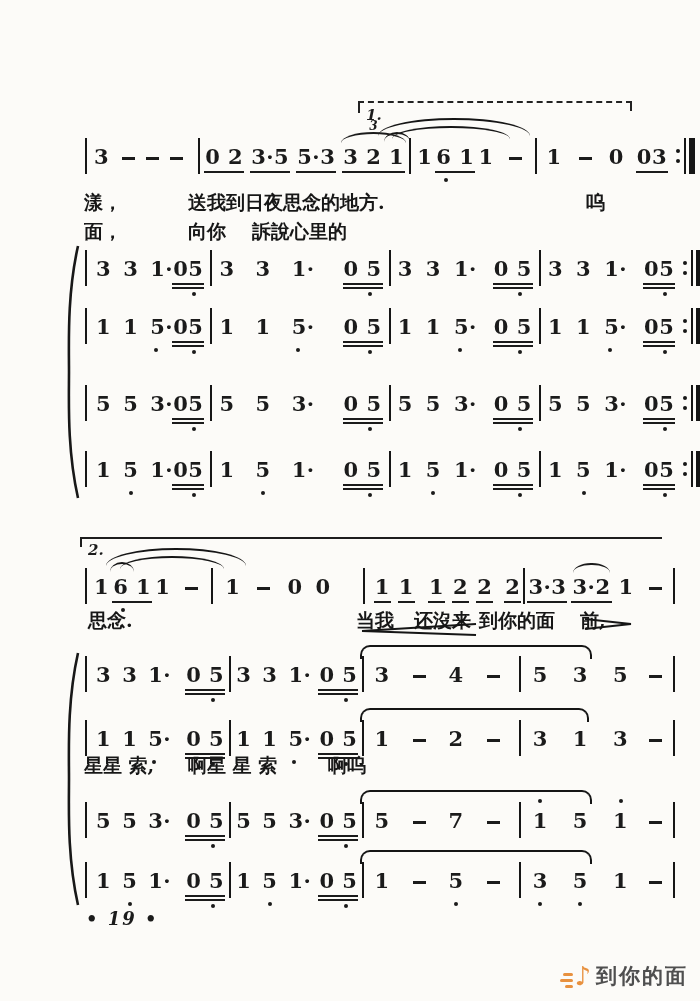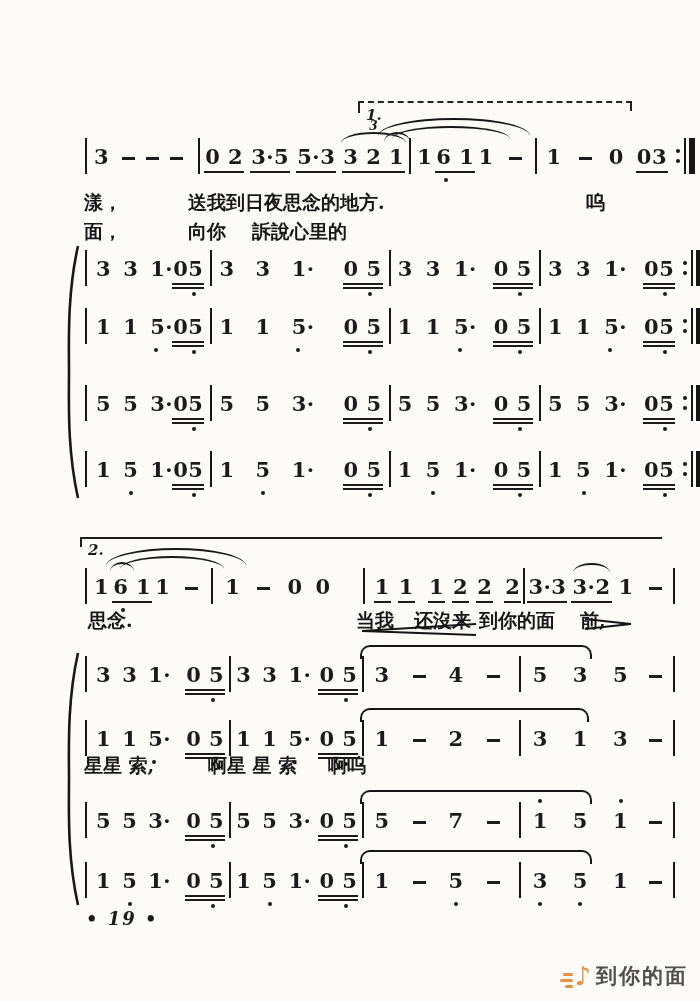--- a/index.html
+++ b/index.html
@@ -513,21 +513,21 @@
       <span class="note">1</span>
       <span class="sp" style="width: 25px;"></span>
       <span class="note">3</span>
       <span class="sp" style="width: 21px;"></span>
       <span class="dash"></span>
       <span class="sp" style="width: 11px;"></span>
       <span class="barline"></span>
     </div>
   <div class="lyric-row" style="top:753px;">
       <span class="lyric" style="left: 84px;">星星 索,</span>
-      <span class="lyric" style="left: 208px;">啊星 星 索</span>
+      <span class="lyric" style="left: 188px;">啊星 星 索</span>
       <span class="lyric" style="left: 328px;">啊呜</span>
     </div>
   <div class="music-line" style="left:85px;top:804px;">
       <span class="barline"></span>
       <span class="sp" style="width: 9px;"></span>
       <span class="note">5</span>
       <span class="sp" style="width: 11px;"></span>
       <span class="note">5</span>
       <span class="sp" style="width: 11px;"></span>
       <span class="note">3·</span>

